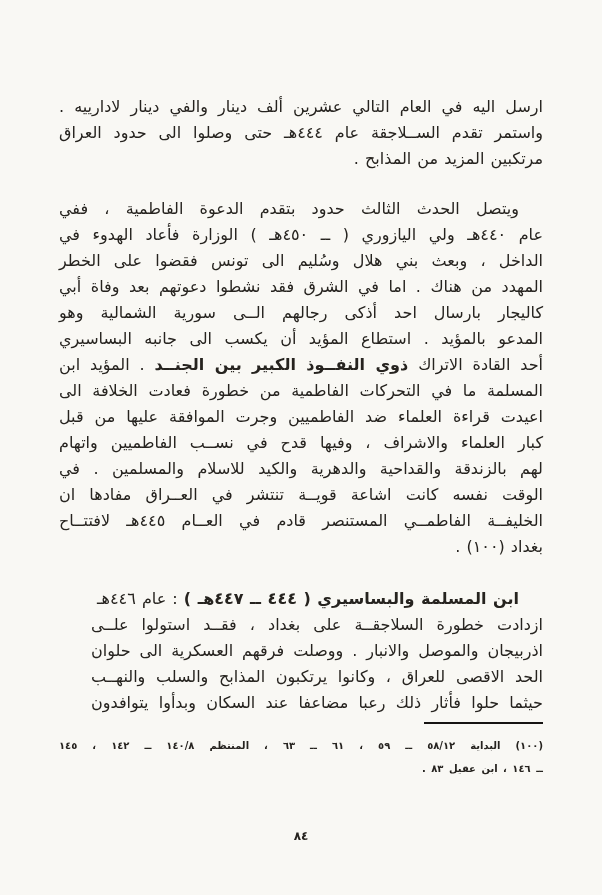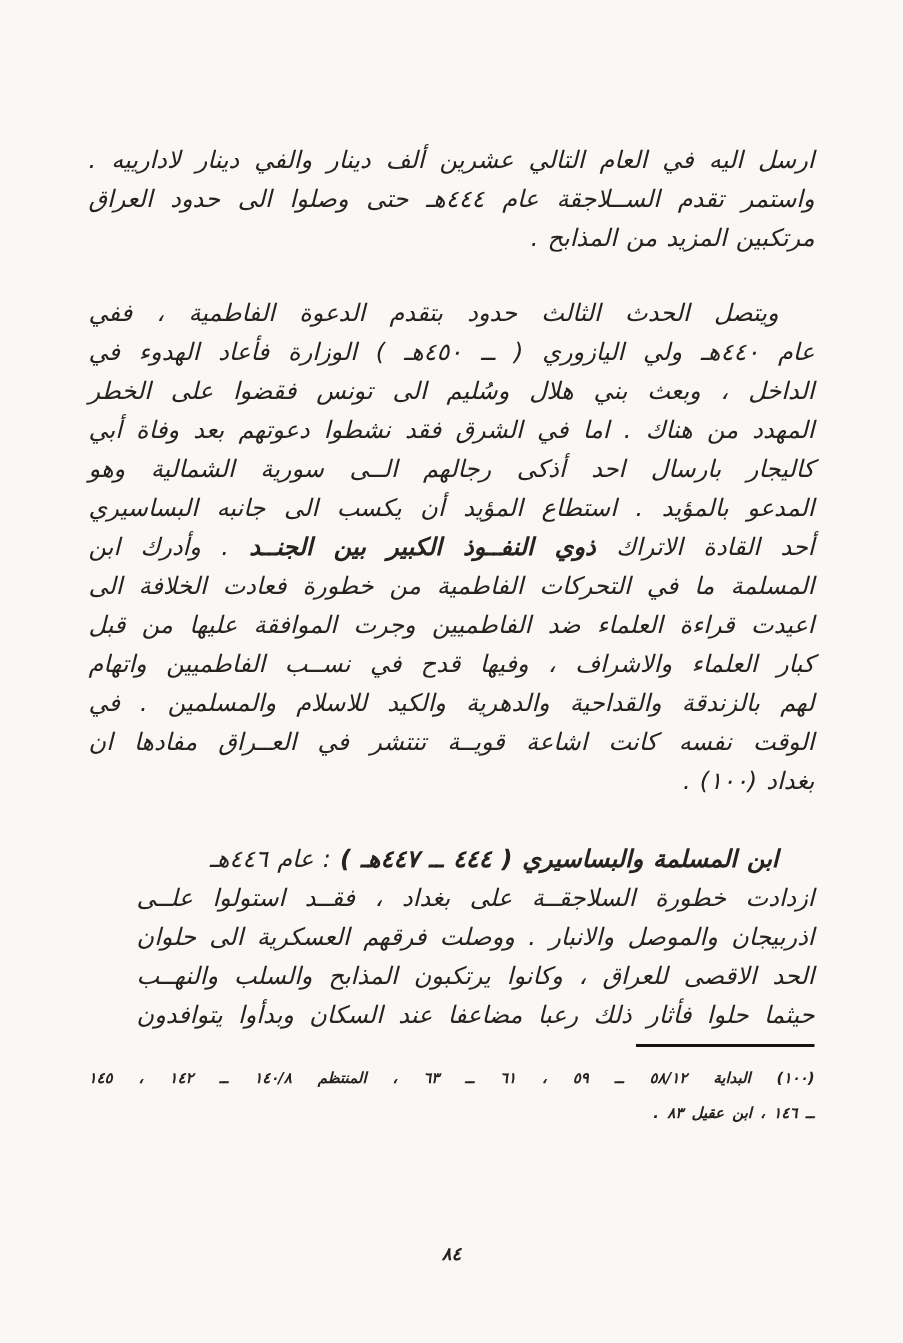--- a/index.html
+++ b/index.html
@@ -11,21 +11,20 @@
     background:var(--paper);
     font-family:"DejaVu Sans",sans-serif;
     color:var(--ink);
   }
   .page{
     position:relative;
     width:602px;
     height:895px;
     background:var(--paper);
     overflow:hidden;
-    font-style:italic;
   }
   .text-block{
     position:absolute;
     top:94px;
     right:59px;
     width:484px;
     direction:rtl;
   }
   .para{margin:0;}
   .para.gap-small{margin-top:24px;}
@@ -79,26 +78,27 @@
           <div class="line"><span>واستمر تقدم الســلاجقة عام ٤٤٤هـ حتى وصلوا الى حدود العراق</span></div>
           <div class="line end"><span>مرتكبين المزيد من المذابح .</span></div>
         </div>
         <div class="para gap-small">
           <div class="line indent"><span>ويتصل الحدث الثالث حدود بتقدم الدعوة الفاطمية ، ففي</span></div>
           <div class="line"><span>عام ٤٤٠هـ ولي اليازوري ( ــ ٤٥٠هـ ) الوزارة فأعاد الهدوء في</span></div>
           <div class="line"><span>الداخل ، وبعث بني هلال وسُليم الى تونس فقضوا على الخطر</span></div>
           <div class="line"><span>المهدد من هناك . اما في الشرق فقد نشطوا دعوتهم بعد وفاة أبي</span></div>
           <div class="line"><span>كاليجار بارسال احد أذكى رجالهم الــى سورية الشمالية وهو</span></div>
           <div class="line"><span>المدعو بالمؤيد . استطاع المؤيد أن يكسب الى جانبه البساسيري</span></div>
-          <div class="line"><span>أحد القادة الاتراك </span><span class="bold">ذوي النفــوذ الكبير بين الجنــد</span><span> . وأدرك ابن</span></div>
+          <div class="line"><span>أحد القادة الاتراك </span><span class="bold">ذوي النفــوذ الكبير بين الجنــد</span><span> . المؤيد ابن</span></div>
           <div class="line"><span>المسلمة ما في التحركات الفاطمية من خطورة فعادت الخلافة الى</span></div>
           <div class="line"><span>اعيدت قراءة العلماء ضد الفاطميين وجرت الموافقة عليها من قبل</span></div>
           <div class="line"><span>كبار العلماء والاشراف ، وفيها قدح في نســب الفاطميين واتهام</span></div>
           <div class="line"><span>لهم بالزندقة والقداحية والدهرية والكيد للاسلام والمسلمين . في</span></div>
           <div class="line"><span>الوقت نفسه كانت اشاعة قويــة تنتشر في العــراق مفادها ان</span></div>
+          <div class="line"><span>الخليفــة الفاطمــي المستنصر قادم في العــام ٤٤٥هـ لافتتــاح</span></div>
           <div class="line end"><span>بغداد (١٠٠) .</span></div>
         </div>
         <div class="para gap-heading">
           <div class="line end indent"><span class="bold">ابن المسلمة والبساسيري ( ٤٤٤ ــ ٤٤٧هـ )</span><span> : عام ٤٤٦هـ</span></div>
           <div class="line"><span>ازدادت خطورة السلاجقــة على بغداد ، فقــد استولوا علــى</span></div>
           <div class="line"><span>اذربيجان والموصل والانبار . ووصلت فرقهم العسكرية الى حلوان</span></div>
           <div class="line"><span>الحد الاقصى للعراق ، وكانوا يرتكبون المذابح والسلب والنهــب</span></div>
           <div class="line"><span>حيثما حلوا فأثار ذلك رعبا مضاعفا عند السكان وبدأوا يتوافدون</span></div>
         </div>
       </div>

